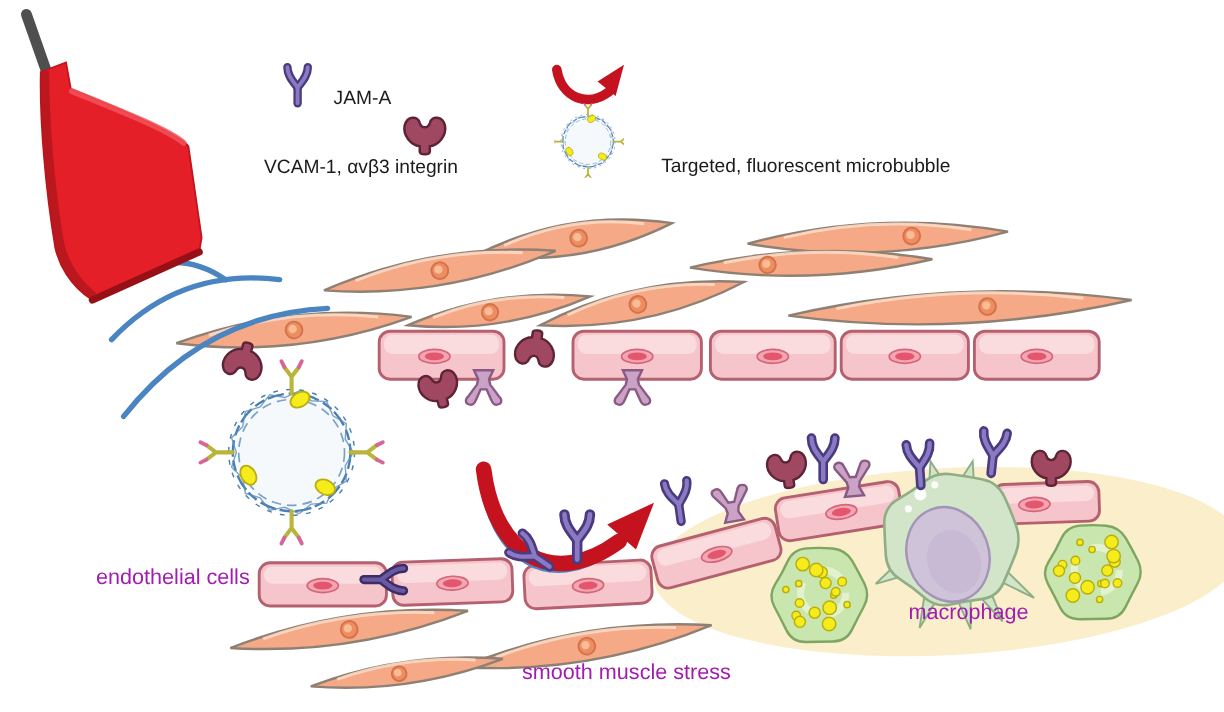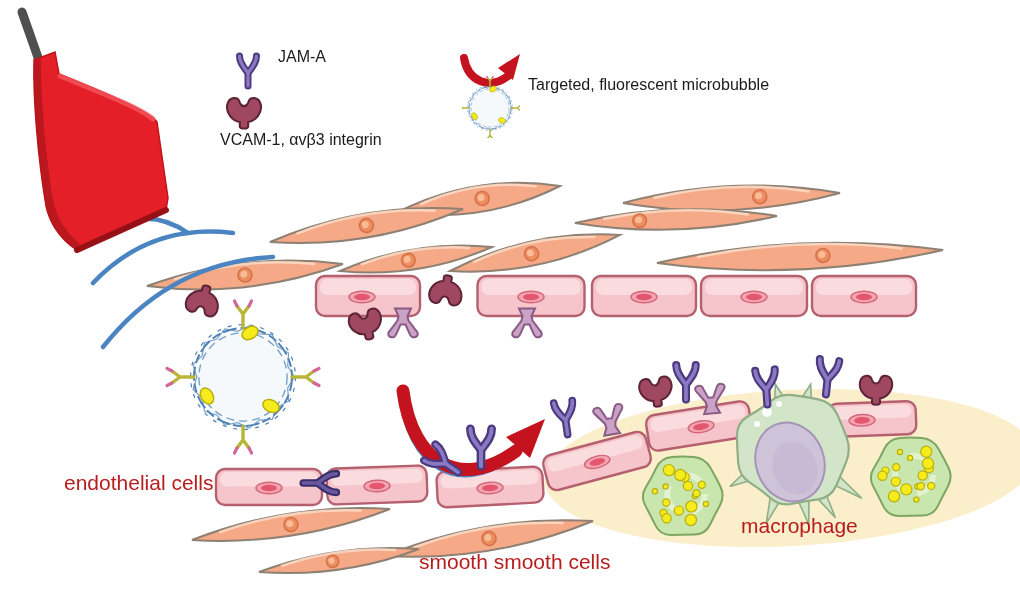--- a/index.html
+++ b/index.html
@@ -1,28 +1,28 @@
 <!DOCTYPE html>
 <html><head>
 <meta charset="utf-8">
 <style>
   html,body{margin:0;padding:0;background:#fff;font-family:"Liberation Sans",sans-serif;}
   .canvas{position:relative;width:1020px;height:593px;overflow:hidden;background:#fff;}
   #scene{position:absolute;left:0;top:0;}
-  .lrow{position:absolute;display:flex;align-items:flex-start;color:#1b1b1b;font-size:16px;white-space:nowrap;}
+  .lrow{position:absolute;display:flex;align-items:flex-end;color:#1b1b1b;font-size:16px;white-space:nowrap;}
   .licon{display:inline-flex;margin-right:8px;align-items:center;}
   .lr1{left:226px;top:48px;}
   .lr2{left:220px;top:95px;flex-direction:column;}
   .lr3{left:224px;top:136px;}
   .lr4{left:458px;top:48px;}
-  .lr5{left:462px;top:76px;}
-  .lbl{position:absolute;color:#b91c1c;font-size:21px;white-space:nowrap;}
+  .lr5{left:462px;top:86px;gap:23px;}
+  .lbl{position:absolute;color:#a21caf;font-size:18px;white-space:nowrap;margin-left:16px;}
   .lbl-endo{left:64px;top:471px;}
   .lbl-smc{left:419px;top:550px;}
-  .lbl-mac{left:741px;top:514px;}
+  .lbl-mac{left:741px;top:500px;}
 </style>
 </head>
 <body>
 
 <div class="canvas">
   <svg id="scene" width="1020" height="593" viewBox="0 0 1020 593">
       <ellipse cx="790" cy="468" rx="246" ry="78" transform="rotate(-3 790 468)" fill="#fbeecb"></ellipse>
       <g transform="translate(147,286) rotate(-6.40)">
         <path d="M0,0 Q98.6,-24 197.2,0 Q98.6,24 0,0 Z" fill="#f5a987" stroke="#8e8174" stroke-width="2"></path>
         <path d="M27.6,-3.6 Q98.6,-18.6 169.6,-3.0" fill="none" stroke="#fcd9c4" stroke-width="2.5" opacity="0.9"></path>
@@ -393,15 +393,15 @@
                 <path d="M-6,-20 L-8.5,-25 M6,-20 L8.5,-25" stroke="#d4679a" stroke-width="3.2" stroke-linecap="round" fill="none"></path>
               </g>
             </g>
           </g>
         </svg>
       </span>
     <span class="ltext">Targeted, fluorescent microbubble</span>
   </div>
 
   <div class="lbl lbl-endo">endothelial cells</div>
-  <div class="lbl lbl-smc">smooth smooth cells</div>
+  <div class="lbl lbl-smc">smooth muscle stress</div>
   <div class="lbl lbl-mac">macrophage</div>
 </div>
 
 </body></html>

